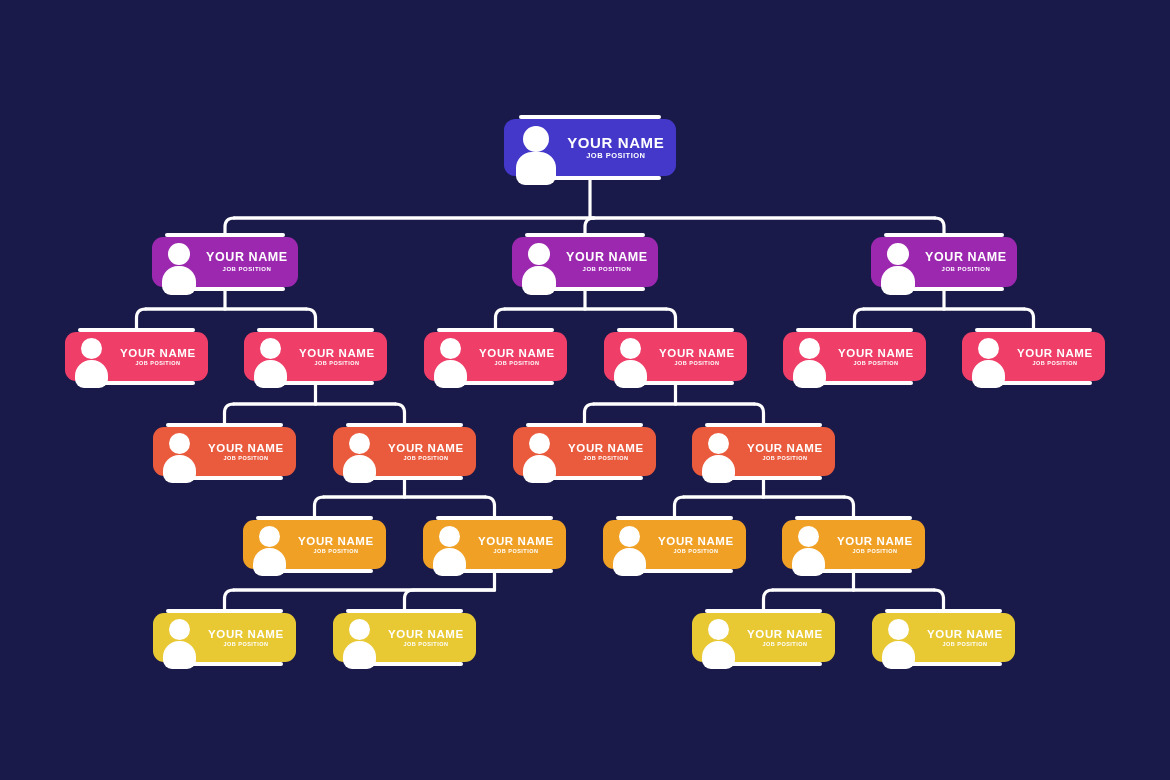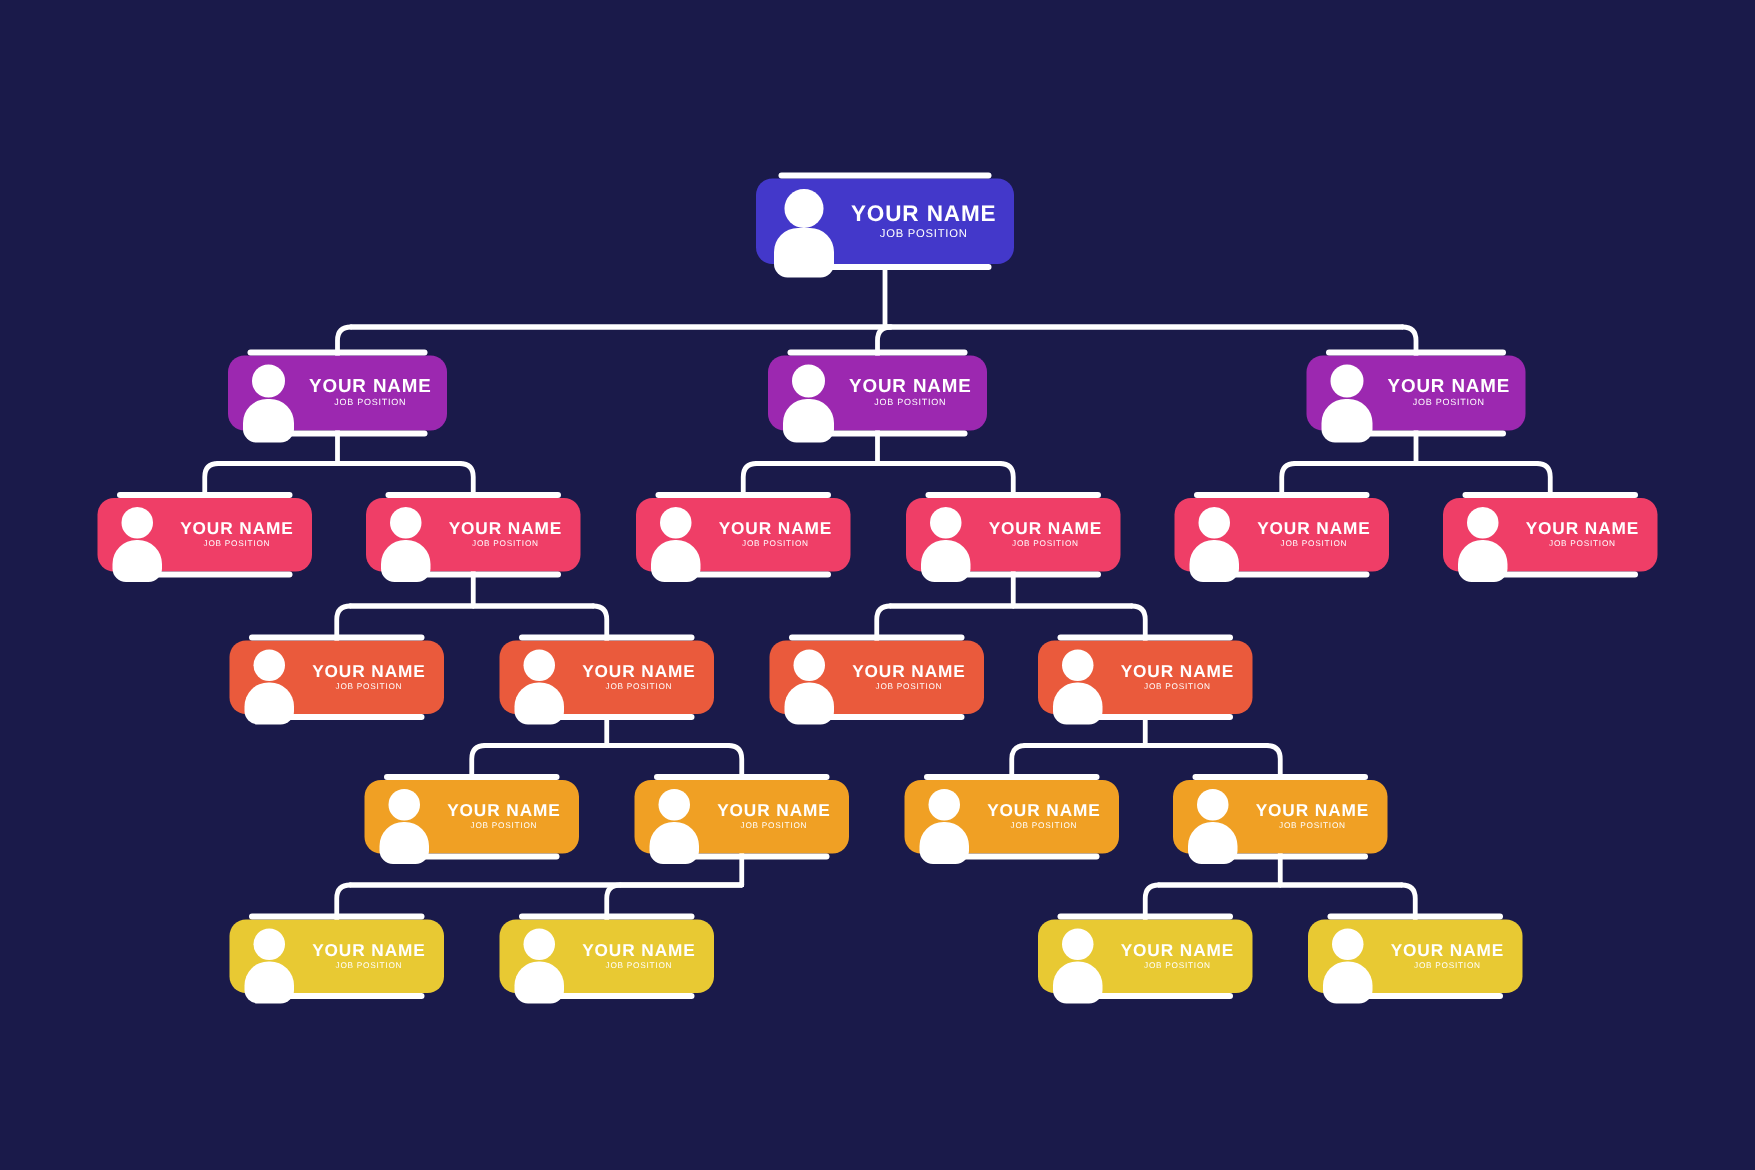--- a/index.html
+++ b/index.html
@@ -67,21 +67,21 @@
     text-align:center;
     color:#ffffff;
   }
   .name{
     font-weight:bold;
     letter-spacing:.6px;
     line-height:1.05;
     white-space:nowrap;
   }
   .pos{
-    font-weight:normal;
+    font-weight:bold;
     letter-spacing:.5px;
     line-height:1.05;
     white-space:nowrap;
     margin-top:2px;
   }
 
   
   .lvl0 .name{font-size:15px;}  .lvl0 .pos{font-size:7.5px;}
   .lvl1 .name{font-size:12.5px;} .lvl1 .pos{font-size:6px;}
   .lvl2 .name{font-size:11.5px;} .lvl2 .pos{font-size:5.5px;}

